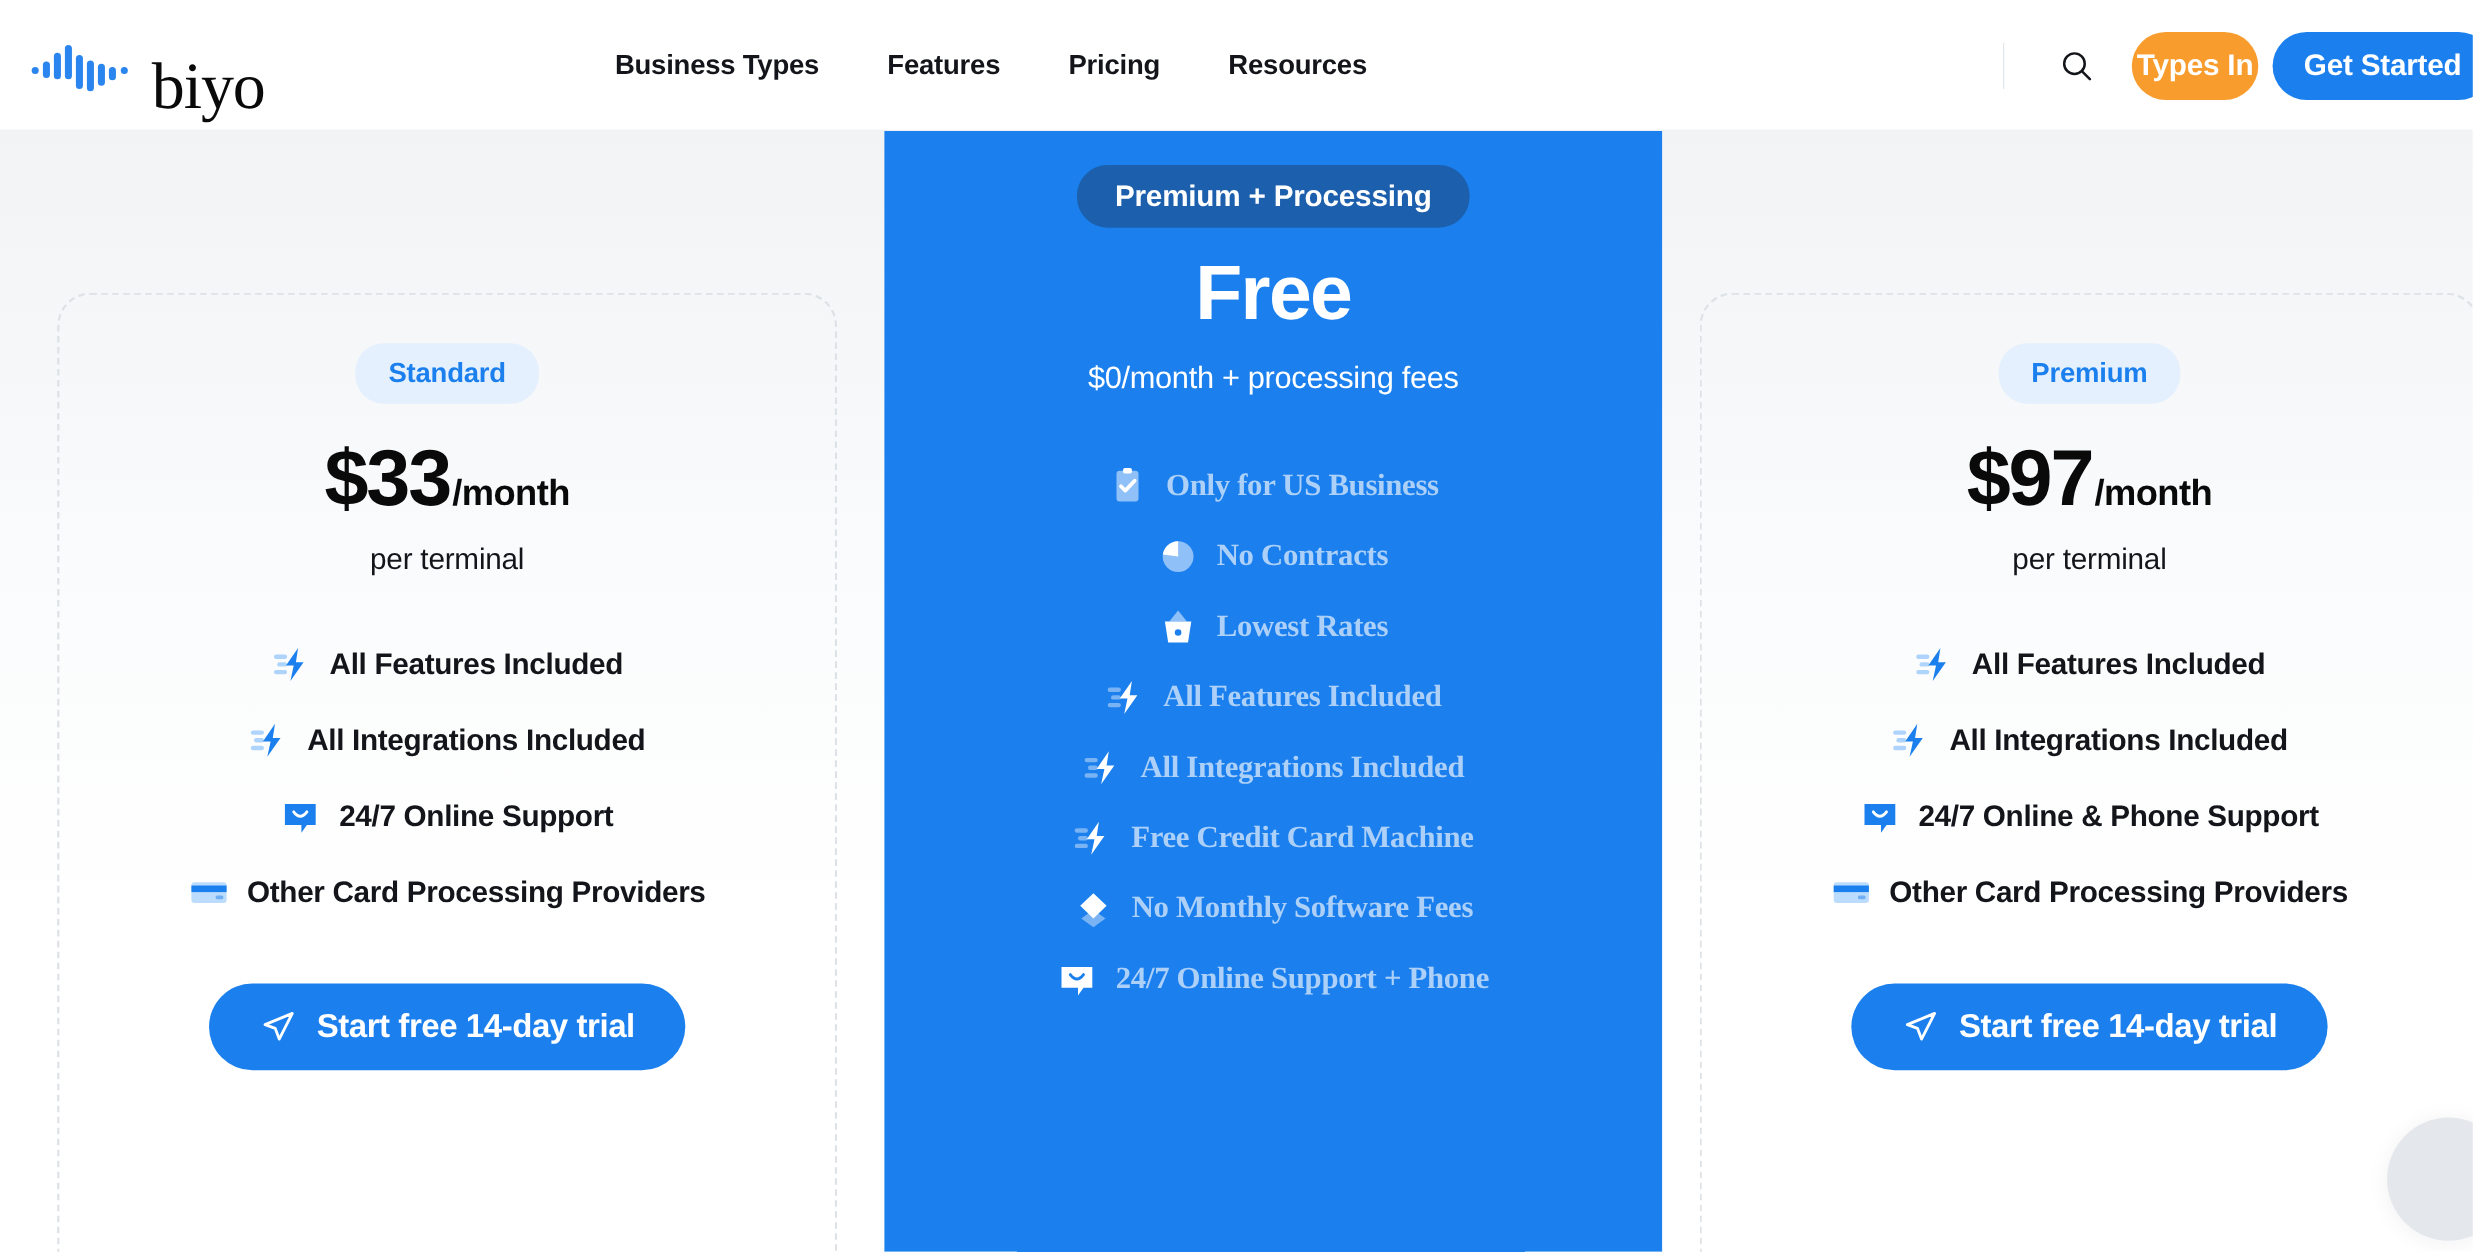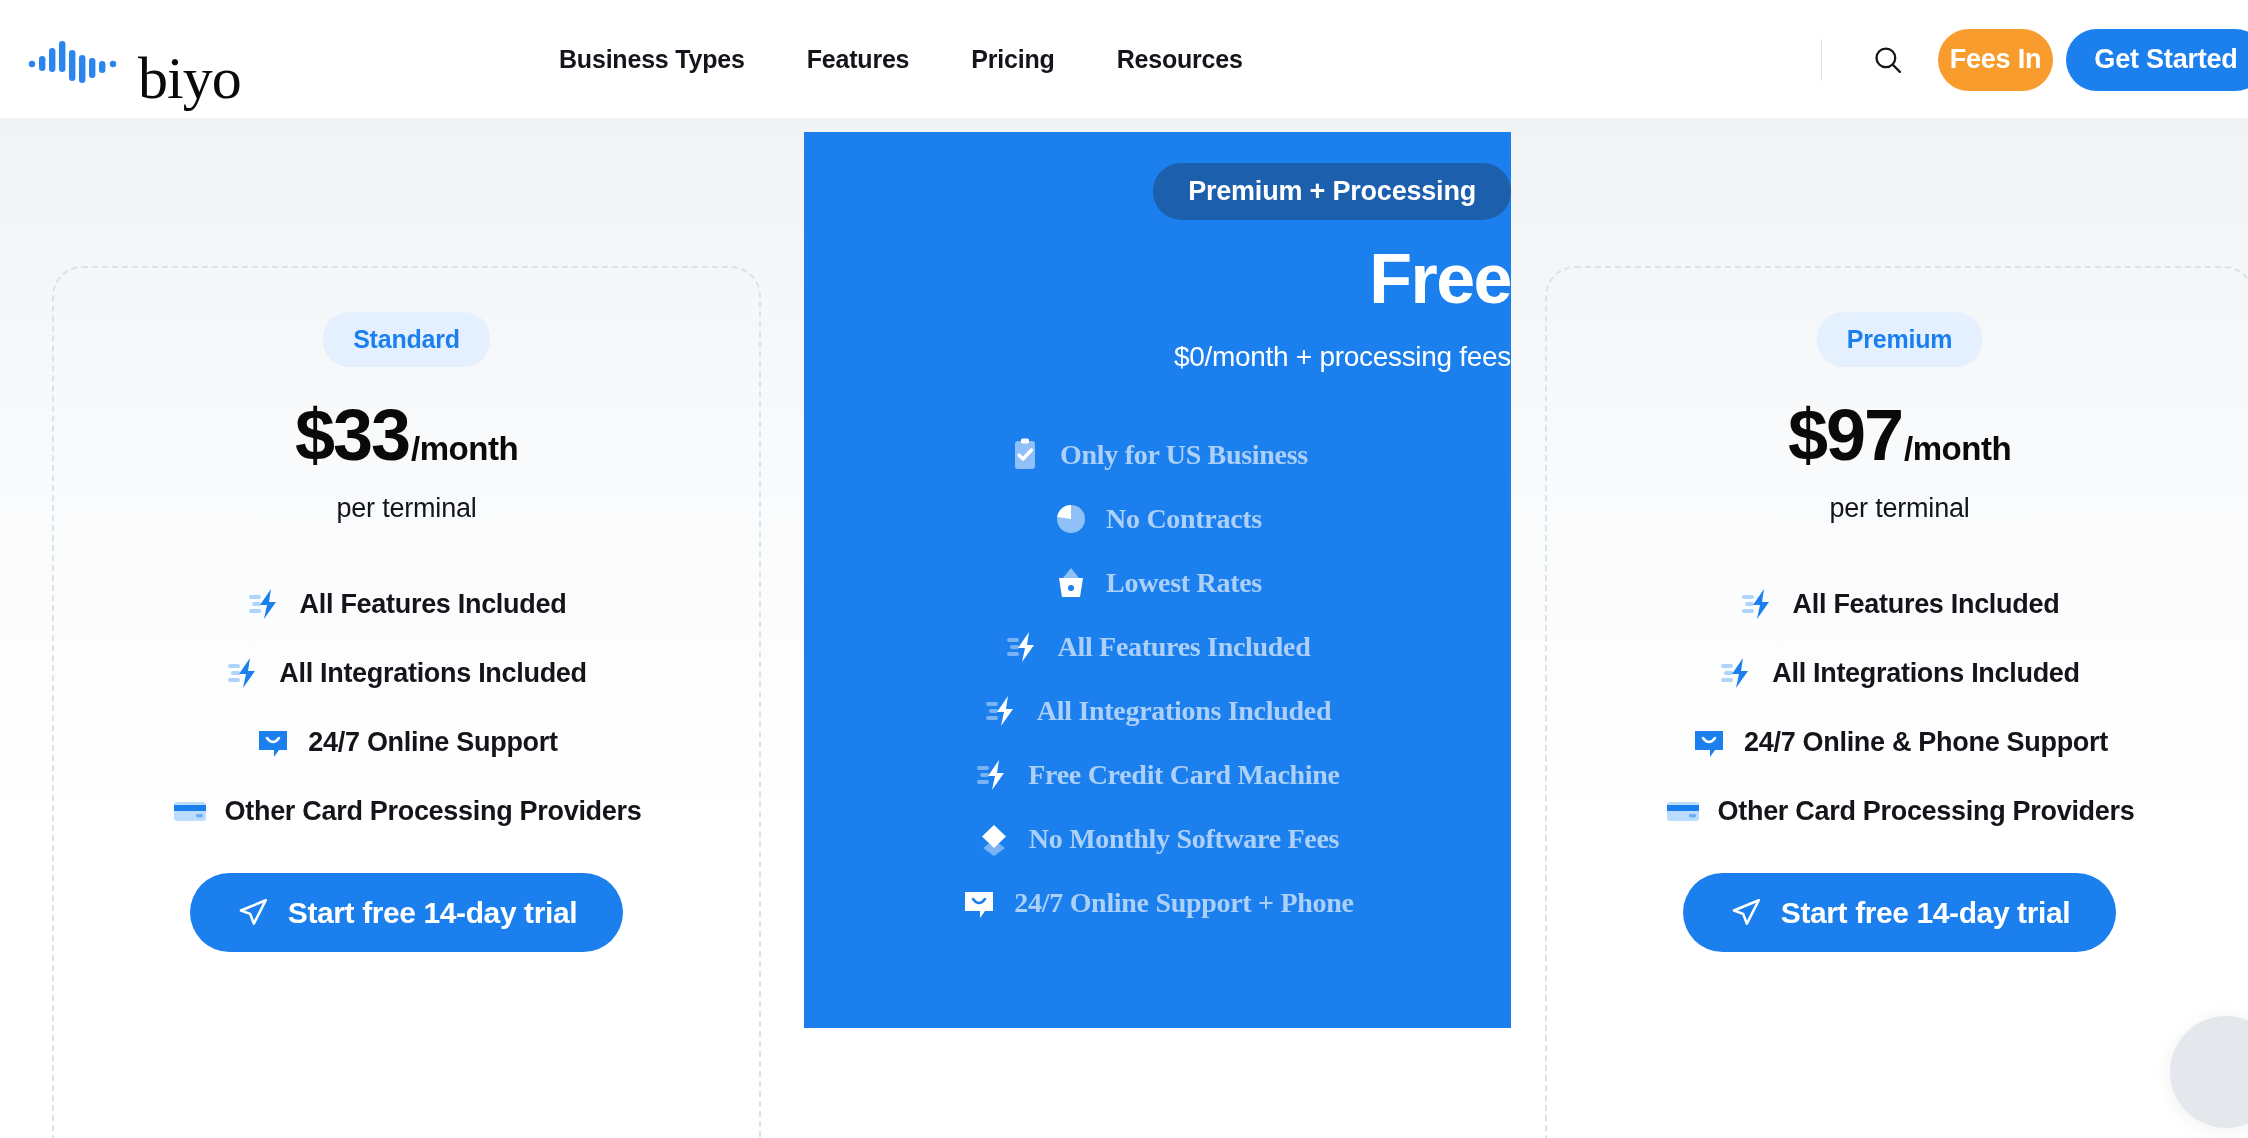--- a/index.html
+++ b/index.html
@@ -77,23 +77,23 @@
   .card-side{
     position:absolute; top:147px; width:709px; height:960px;
     border:2px dashed #dde2e7; border-radius:30px;
     background:transparent;
     display:flex; flex-direction:column; align-items:center;
   }
   .card-left{ left:52px; }
   .card-right{ left:1545px; }
 
   .card-center{
-    position:absolute; left:804px; top:13px; width:707px; height:896px;
+    position:absolute; left:804px; top:0px; width:707px; height:1019px;
     background:#1B80EE;
-    display:flex; flex-direction:column; align-items:flex-end;
+    display:flex; flex-direction:column; align-items:center;
   }
 
   
   .badge-side{
     margin-top:44px;
     background:#E4F0FD; color:#1B80EE;
     font-size:25px; font-weight:700; letter-spacing:-0.2px;
     padding:13px 30px; border-radius:26px; white-space:nowrap;
   }
   .badge-center{
@@ -132,21 +132,21 @@
     display:flex; align-items:center; gap:17px;
     margin-bottom:33px; white-space:nowrap;
   }
   .features-center .feature{ margin-bottom:28px; }
   .feature-ico{ width:36px; height:36px; flex:0 0 36px; display:block; }
   .feature-txt{ font-size:27px; font-weight:700; color:#13151a; letter-spacing:-0.3px; }
   .features-center .feature-txt{ color:#ADD0F8; font-weight:700; font-size:28px;font-family:Liberation Serif, serif; }
 
   
   .cta{
-    margin-top:11px;
+    margin-top:32px;
     display:flex; align-items:center; justify-content:center; gap:18px;
     background:#1B80EE; color:#ffffff; border-radius:40px;
     height:79px; padding:0 46px; cursor:pointer; white-space:nowrap;
   }
   .cta-txt{ font-size:30px; font-weight:700; letter-spacing:-0.4px; }
 
   
   .chat-widget{
     position:absolute; right:-34px; bottom:10px; width:112px; height:112px;
     border-radius:50%; background:#e4e8ec; z-index:20;
@@ -185,21 +185,21 @@
     </div>
 
     <div class="header-right">
       <div class="hr-divider"></div>
       <div class="search-btn">
         <svg width="34" height="34" viewBox="0 0 24 24" fill="none">
           <circle cx="10.5" cy="10.5" r="6.6" stroke="#13151a" stroke-width="1.6"></circle>
           <line x1="15.4" y1="15.4" x2="20.4" y2="20.4" stroke="#13151a" stroke-width="1.6" stroke-linecap="round"></line>
         </svg>
       </div>
-      <div class="btn-pill btn-signin">Fees In</div>
+      <div class="btn-pill btn-signin">Types In</div>
       <div class="btn-pill btn-getstarted">Get Started</div>
     </div>
   </div>
 
   <div class="bg"></div>
 
   <div class="cards">
 
     <div class="card-side card-left">
       <div class="badge-side">Standard</div>

